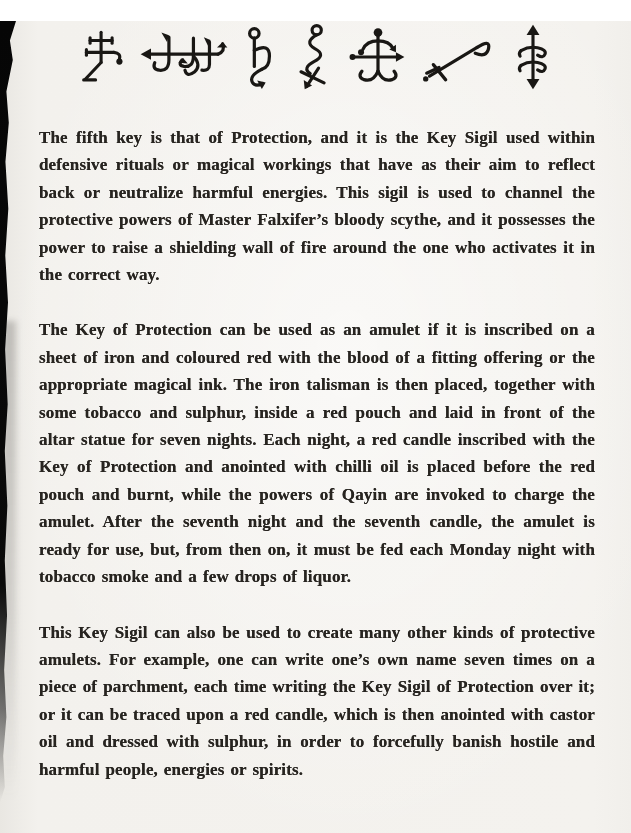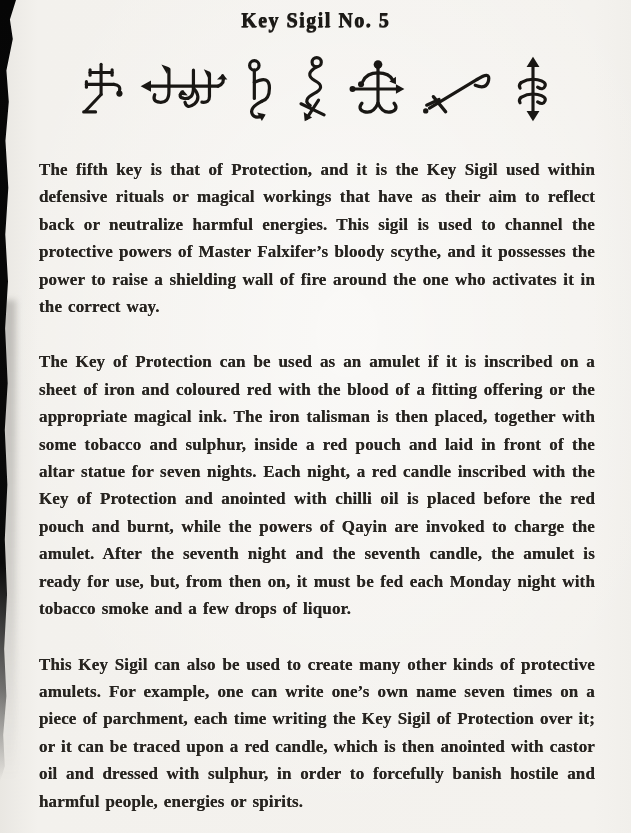--- a/index.html
+++ b/index.html
@@ -88,21 +88,20 @@
   .body-text p + p { margin-top: 2px; }
 </style>
 </head>
 <body>
 
 <div class="page">
 
   <div class="scan-smudge"></div>
   <div class="scan-edge"></div>
 
-  <h1 class="title">Key Sigil No. 5</h1>
 
   <div class="sigil-row">
 
     <span class="sigil">
       <svg width="58" height="66" viewBox="0 0 62 72">
         <path d="M30 9 V42"></path>
         <path d="M18 18 H42"></path>
         <path d="M18 15 V21"></path>
           <path d="M42 15 V21"></path>
         <path d="M14 31 H44"></path>

